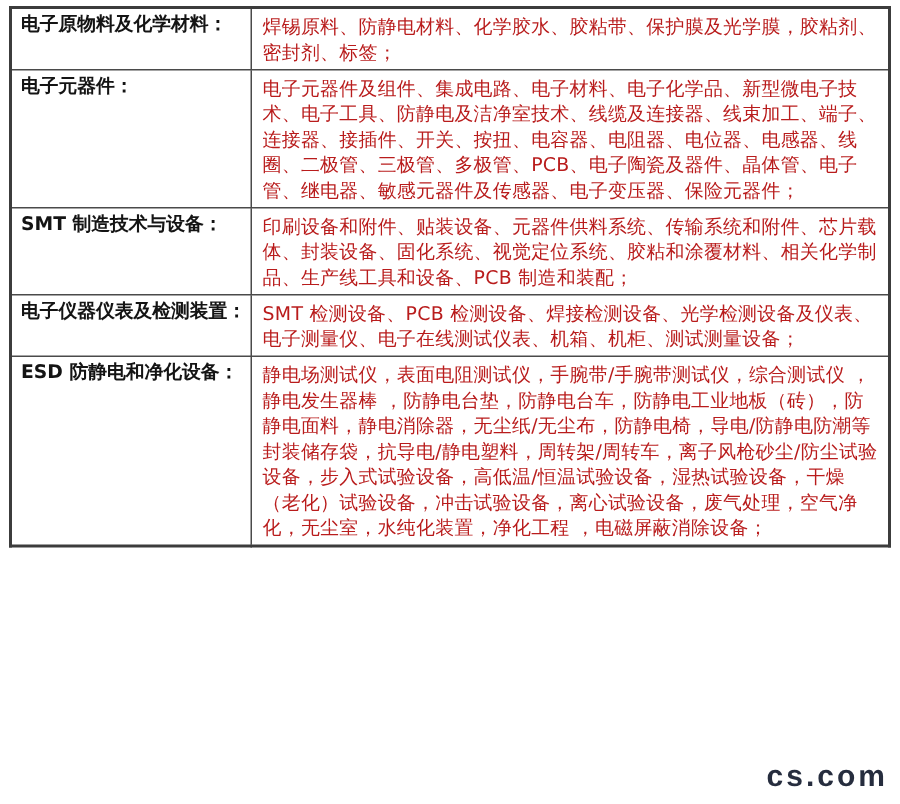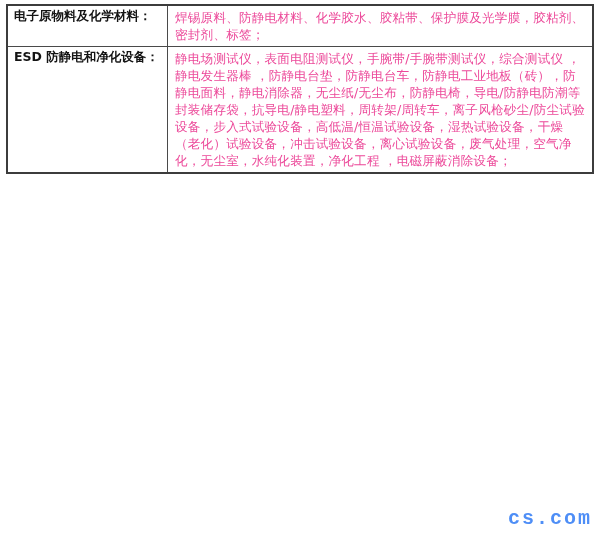--- a/index.html
+++ b/index.html
@@ -43,49 +43,61 @@
     font-size: 12.5px;
     color: #141414;
     white-space: nowrap;
     overflow: visible;
     line-height: 16px;
   }
   td.items-cell {
     padding: 3px 6px 3px 7px;
     font-size: 12.6px;
     line-height: 17px;
-    color: #ec4899;
+    color: #b91c1c;
     letter-spacing: 0.2px;
   }
   .watermark {
     position: absolute;
     right: 8px;
     bottom: 6px;
     font-size: 20px;
     font-weight: bold;
     letter-spacing: 2px;
-    color: #3b82f6;
+    color: #0f172a;
     opacity: 0.9;
     pointer-events: none;
     z-index: 2;
-    font-family: Liberation Mono, monospace;
+    font-family: Liberation Sans, sans-serif;
   }
 </style>
 </head>
 <body>
 
 <div class="page">
 
   <table class="cat-table">
     <tbody>
       <tr>
         <td class="cat-cell">电子原物料及化学材料：</td>
         <td class="items-cell">焊锡原料、防静电材料、化学胶水、胶粘带、保护膜及光学膜，胶粘剂、密封剂、标签；</td>
       </tr>
       <tr>
+        <td class="cat-cell">电子元器件：</td>
+        <td class="items-cell">电子元器件及组件、集成电路、电子材料、电子化学品、新型微电子技术、电子工具、防静电及洁净室技术、线缆及连接器、线束加工、端子、连接器、接插件、开关、按扭、电容器、电阻器、电位器、电感器、线圈、二极管、三极管、多极管、PCB、电子陶瓷及器件、晶体管、电子管、继电器、敏感元器件及传感器、电子变压器、保险元器件；</td>
+      </tr>
+      <tr>
+        <td class="cat-cell">SMT 制造技术与设备：</td>
+        <td class="items-cell">印刷设备和附件、贴装设备、元器件供料系统、传输系统和附件、芯片载体、封装设备、固化系统、视觉定位系统、胶粘和涂覆材料、相关化学制品、生产线工具和设备、PCB 制造和装配；</td>
+      </tr>
+      <tr>
+        <td class="cat-cell">电子仪器仪表及检测装置：</td>
+        <td class="items-cell">SMT 检测设备、PCB 检测设备、焊接检测设备、光学检测设备及仪表、电子测量仪、电子在线测试仪表、机箱、机柜、测试测量设备；</td>
+      </tr>
+      <tr>
         <td class="cat-cell">ESD 防静电和净化设备：</td>
         <td class="items-cell">静电场测试仪，表面电阻测试仪，手腕带/手腕带测试仪，综合测试仪 ，静电发生器棒 ，防静电台垫，防静电台车，防静电工业地板（砖），防静电面料，静电消除器，无尘纸/无尘布，防静电椅，导电/防静电防潮等封装储存袋，抗导电/静电塑料，周转架/周转车，离子风枪砂尘/防尘试验设备，步入式试验设备，高低温/恒温试验设备，湿热试验设备，干燥（老化）试验设备，冲击试验设备，离心试验设备，废气处理，空气净化，无尘室，水纯化装置，净化工程 ，电磁屏蔽消除设备；</td>
       </tr>
 
     </tbody>
   </table>
 
   <div class="watermark">cs.com</div>
 
 </div>

